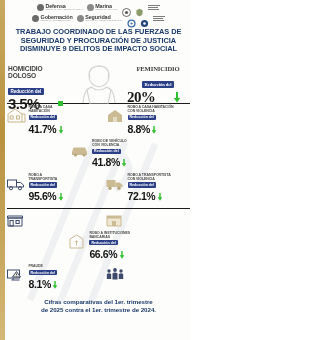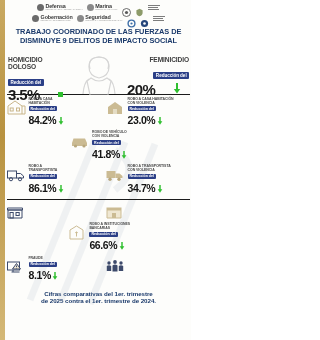--- a/index.html
+++ b/index.html
@@ -51,21 +51,21 @@
 
   
   .keyborder{height:6px;width:100%;overflow:hidden;display:block;}
 
   
   .featured{
     position:relative;display:flex;justify-content:space-between;
     padding:3px 8px 2px 8px;height:40px;box-sizing:border-box;
   }
   .feat{width:62px;z-index:2;}
-  .feat.right{text-align:right;}
+  .feat.right{text-align:center;font-family:Liberation Serif, serif;}
   .feattitle{font-size:6.6px;font-weight:bold;color:#3d3d3d;line-height:7px;letter-spacing:-.1px;}
   .badge{
     display:inline-block;background:#2b3f87;color:#fff;
     font-size:4.6px;font-weight:bold;padding:.8px 2.4px;border-radius:1px;
     margin:1.2px 0 0 0;letter-spacing:-.05px;white-space:nowrap;
   }
   .bigpct{
     display:flex;align-items:center;gap:18px;margin-top:-1px;
   }
   .bigpct .num{font-size:15px;font-weight:bold;color:#1a1a1a;letter-spacing:-.6px;line-height:15px;}
@@ -188,20 +188,21 @@
       <span class="barlogo">
           <i></i>
           <i></i>
           <i></i>
         </span>
     </div>
   </div>
 
   <div class="titleblock">
     <div class="titleline">TRABAJO COORDINADO DE LAS FUERZAS DE</div>
+    <div class="titleline">SEGURIDAD Y PROCURACIÓN DE JUSTICIA</div>
     <div class="titleline">DISMINUYE 9 DELITOS DE IMPACTO SOCIAL</div>
   </div>
 
   <span class="keyborder">
     
   </span>
 
   <div class="featured">
 
     <div class="womanwrap">
@@ -253,41 +254,41 @@
                 <rect x="10.5" y="9" width="3" height="3"></rect>
               <path d="M16 7 h3 v8 h-3"></path>
             </g>
           </svg>
         </span>
         <span class="cellbody">
           <span class="cellname">ROBO A CASA</span>
           <span class="cellname">HABITACIÓN</span>
           <span class="badge-sm">Reducción del</span>
           <span class="pctrow">
-            <span class="num">84.2%</span>
+            <span class="num">41.7%</span>
             <span><svg width="6" height="8" viewBox="0 0 8 11">
                   <path d="M3 0 h2 v6 h2.2 L4 10.6 .8 6 H3 Z" fill="#2fbf2f"></path>
                 </svg></span>
           </span>
         </span>
       </div>
 
       <div class="cell">
         <span class="ico">
           <svg width="20" height="17" viewBox="0 0 20 17">
             <path d="M3 8 L10 3 L17 8 V15 H3 Z" fill="#cbbb93"></path>
             <path d="M8 10 h4 v5 h-4 Z" fill="#e4dcc4"></path>
           </svg>
         </span>
         <span class="cellbody">
           <span class="cellname">ROBO A CASA HABITACIÓN</span>
           <span class="cellname">CON VIOLENCIA</span>
           <span class="badge-sm">Reducción del</span>
           <span class="pctrow">
-            <span class="num">23.0%</span>
+            <span class="num">8.8%</span>
             <span><svg width="6" height="8" viewBox="0 0 8 11">
                   <path d="M3 0 h2 v6 h2.2 L4 10.6 .8 6 H3 Z" fill="#2fbf2f"></path>
                 </svg></span>
           </span>
         </span>
       </div>
     </div>
 
     <div class="row center">
       <div class="cell solo">
@@ -322,21 +323,21 @@
               <circle cx="5" cy="13.2" r="1.6"></circle>
                 <circle cx="14" cy="13.2" r="1.6"></circle>
             </g>
           </svg>
         </span>
         <span class="cellbody">
           <span class="cellname">ROBO A</span>
           <span class="cellname">TRANSPORTISTA</span>
           <span class="badge-sm">Reducción del</span>
           <span class="pctrow">
-            <span class="num">86.1%</span>
+            <span class="num">95.6%</span>
             <span><svg width="6" height="8" viewBox="0 0 8 11">
                   <path d="M3 0 h2 v6 h2.2 L4 10.6 .8 6 H3 Z" fill="#2fbf2f"></path>
                 </svg></span>
           </span>
         </span>
       </div>
 
       <div class="cell">
         <span class="ico">
           <svg width="20" height="17" viewBox="0 0 20 17">
@@ -344,21 +345,21 @@
             <path d="M10.5 7.5 h4 L17.5 10 v2 h-7 Z" fill="#cbbb93"></path>
             <circle cx="5" cy="13.2" r="1.7" fill="#b8a77d"></circle>
               <circle cx="14" cy="13.2" r="1.7" fill="#b8a77d"></circle>
           </svg>
         </span>
         <span class="cellbody">
           <span class="cellname">ROBO A TRANSPORTISTA</span>
           <span class="cellname">CON VIOLENCIA</span>
           <span class="badge-sm">Reducción del</span>
           <span class="pctrow">
-            <span class="num">34.7%</span>
+            <span class="num">72.1%</span>
             <span><svg width="6" height="8" viewBox="0 0 8 11">
                   <path d="M3 0 h2 v6 h2.2 L4 10.6 .8 6 H3 Z" fill="#2fbf2f"></path>
                 </svg></span>
           </span>
         </span>
       </div>
     </div>
 
     <div class="divider" style="margin:2px 1px;"></div>
 

